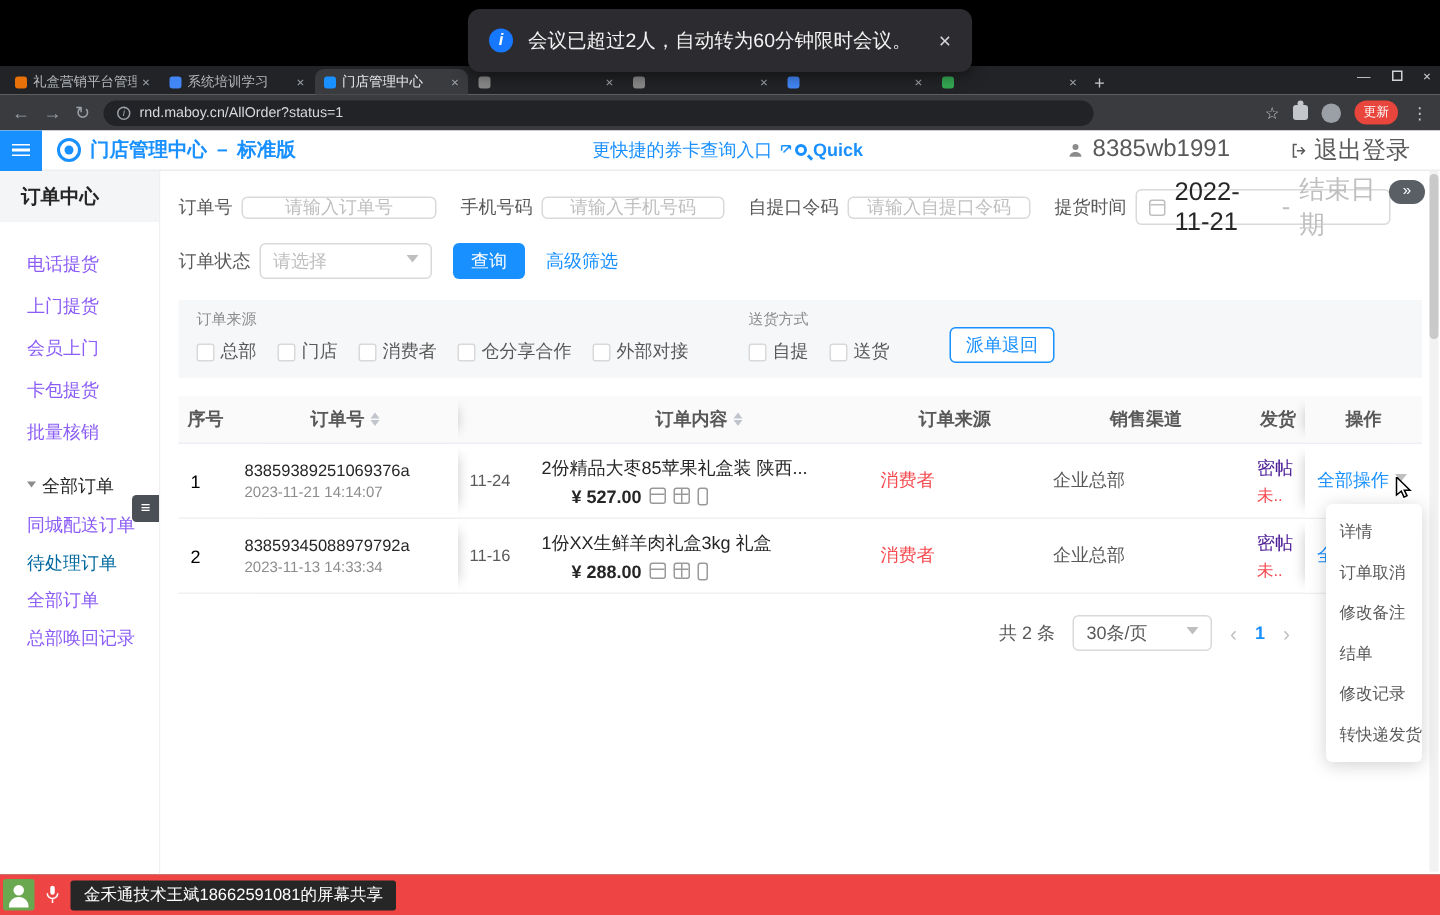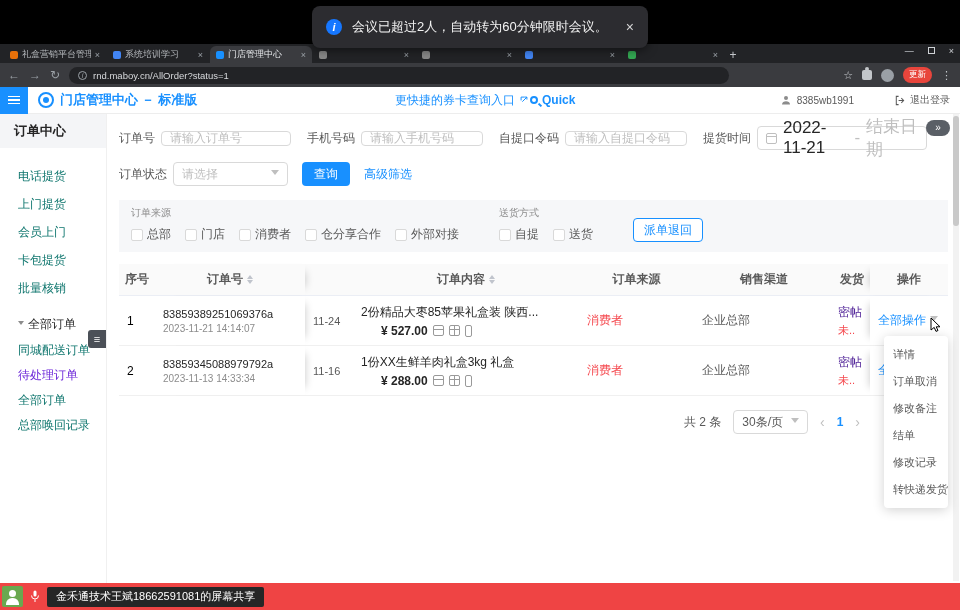--- a/index.html
+++ b/index.html
@@ -34,42 +34,42 @@
   .appheader { height:27px; background:#fff; border-bottom:1px solid #ededed; display:flex; align-items:center; position:relative; flex:none; }
   .burger { width:28px; height:27px; background:#1890ff; display:flex; flex-direction:column; justify-content:center; align-items:center; gap:2px; flex:none; }
   .burger i { display:block; width:12px; height:1.5px; background:#fff; }
   .applogo { width:16px; height:16px; border-radius:50%; border:2px solid #1890ff; margin:0 6px 0 10px; position:relative; flex:none; }
   .applogo::after { content:''; position:absolute; left:3px; top:3px; width:6px; height:6px; border-radius:50%; background:#1890ff; }
   .brand { color:#1890ff; font-weight:bold; font-size:13px; white-space:nowrap; }
   .coupon-link { position:absolute; left:395px; color:#1890ff; font-size:12px; display:flex; align-items:center; gap:4px; }
   .quick { position:absolute; left:530px; color:#1890ff; font-size:12px; display:flex; align-items:center; gap:4px; font-weight:bold; }
   .mag { width:8px; height:8px; border:2px solid #1890ff; border-radius:50%; position:relative; display:inline-block; }
   .mag::after { content:''; position:absolute; left:6px; top:6px; width:4px; height:2px; background:#1890ff; transform:rotate(45deg); }
-  .hdr-right { position:absolute; right:10px; display:flex; align-items:center; gap:6px; font-size:10px; color:#595959; }
+  .hdr-right { position:absolute; right:10px; display:flex; align-items:center; gap:6px; font-size:16px; color:#595959; }
   .hdr-user { display:flex; align-items:center; gap:5px; margin-right:34px; }
 
   
   .appbody { flex:1; display:flex; position:relative; overflow:hidden; }
 
   .sidebar { width:107px; background:#fff; border-right:1px solid #f0f0f0; position:relative; flex:none; }
   .side-section { height:34px; line-height:34px; padding-left:14px; background:#f4f5f7; font-size:13px; font-weight:bold; color:#262626; }
   .side-menu { margin-top:14px; }
-  .side-item { height:28px; line-height:28px; padding-left:18px; font-size:12px; color:#0f766e; white-space:nowrap; }
+  .side-item { height:28px; line-height:28px; padding-left:18px; font-size:12px; color:#8b5cf6; white-space:nowrap; }
   .side-group { height:28px; line-height:28px; padding-left:14px; font-size:12px; color:#262626; margin-top:8px; display:flex; align-items:center; gap:4px; }
   .side-sub .side-item { height:25px; line-height:25px; }
-  .side-item.active { color:#6d28d9; }
+  .side-item.active { color:#0369a1; }
   .side-collapse { position:absolute; right:0; top:216px; width:18px; height:18px; background:#4b5057; color:#fff; font-size:11px; text-align:center; line-height:18px; border-radius:3px 0 0 3px; }
 
   .main { flex:1; background:#fff; position:relative; padding:12px 12px 0 12px; overflow:hidden; }
   .collapse-right { position:absolute; right:10px; top:6px; width:24px; height:16px; background:#5a5f66; color:#fff; font-size:10px; text-align:center; line-height:15px; border-radius:8px; }
 
   .frow { display:flex; align-items:center; gap:16px; }
   .fgroup { display:flex; align-items:center; gap:6px; }
   .flabel { font-size:12px; color:#595959; white-space:nowrap; }
-  .fin { height:15px; border:1px solid #d9d9d9; border-radius:4px; font-size:12px; padding:0 8px; color:#262626; font-family:inherit; }
+  .fin { height:15px; border:1px solid #d9d9d9; border-radius:4px; font-size:12px; padding:0 8px; color:#262626; font-family:inherit;text-align:center; }
   .fin::placeholder { color:#bfbfbf; }
   .w130 { width:130px; } .w122 { width:122px; }
   .datebox { width:170px; height:24px; border:1px solid #d9d9d9; border-radius:4px; display:flex; align-items:center; padding:0 8px; gap:6px; font-size:17px; }
   .calico { width:11px; height:11px; border:1px solid #bfbfbf; border-radius:2px; position:relative; flex:none; }
   .calico::after { content:''; position:absolute; top:2px; left:0; right:0; height:1px; background:#bfbfbf; }
   .dstart { color:#262626; } .dsep { color:#bfbfbf; } .dend { color:#bfbfbf; }
 
   .frow2 { margin-top:12px; display:flex; align-items:center; gap:14px; }
   .selbox { width:115px; height:24px; border:1px solid #d9d9d9; border-radius:4px; display:flex; align-items:center; padding:0 8px; font-size:12px; color:#bfbfbf; }
   .cdown { width:0; height:0; border:4px solid transparent; border-top:5px solid #bfbfbf; display:inline-block; margin-left:auto; }
@@ -111,21 +111,21 @@
   .pic.phone { width:7px; height:12px; }
   .src-red { color:#f5494f; font-size:12px; }
   .chan { color:#595959; }
   .ship1 { color:#4c1d95; font-size:12px; }
   .ship2 { color:#f5494f; font-size:11px; margin-top:2px; }
   .actlink { color:#1890ff; display:flex; align-items:center; position:relative; }
   .ptr { position:absolute; left:52px; top:6px; }
 
   
   .pager { margin-top:14px; display:flex; justify-content:flex-end; align-items:center; gap:12px; padding-right:88px; font-size:12px; color:#595959; }
-  .psize { height:24px; border:1px solid #d9d9d9; border-radius:4px; display:flex; align-items:center; padding:0 8px; gap:6px; color:#595959; }
+  .psize { height:24px; border:1px solid #d9d9d9; border-radius:4px; display:flex; align-items:center; padding:0 8px; gap:24px; color:#595959; }
   .pnav { color:#bfbfbf; font-size:14px; }
   .pcur { color:#1890ff; font-weight:bold; }
 
   
   .ddmenu { position:absolute; right:12px; top:222px; width:64px; background:#fff; border-radius:4px; box-shadow:0 2px 12px rgba(0,0,0,0.18); padding:5px 0; z-index:30; }
   .dditem { padding:6px 9px; font-size:11px; color:#595959; white-space:nowrap; }
 
   
   .vscroll { position:absolute; right:1px; top:70px; width:6px; height:467px; background:#f2f2f2; }
   .vthumb { position:absolute; top:2px; left:0; width:6px; height:110px; background:#c9c9c9; border-radius:3px; }
@@ -228,21 +228,21 @@
       <span>Quick</span>
     </span>
     <div class="hdr-right">
       <span class="hdr-user">
         <svg width="12" height="12" viewBox="0 0 24 24">
             <circle cx="12" cy="8" r="4" fill="#8c8c8c"></circle>
             <path d="M4 21c0-4.4 4-6.5 8-6.5s8 2.1 8 6.5z" fill="#8c8c8c"></path>
           </svg>
         <span>8385wb1991</span>
       </span>
-      <span class="hdr-user" style="margin-right:0;">
+      <span class="hdr-user" style="margin-right:10px;">
         <svg width="11" height="11" viewBox="0 0 24 24">
             <path d="M10 3H5v18h5" fill="none" stroke="#595959" stroke-width="2.2"></path>
             <path d="M16 17l5-5-5-5M21 12H10" fill="none" stroke="#595959" stroke-width="2.2"></path>
           </svg>
         <span>退出登录</span>
       </span>
     </div>
   </div>
 
   <div class="appbody">

